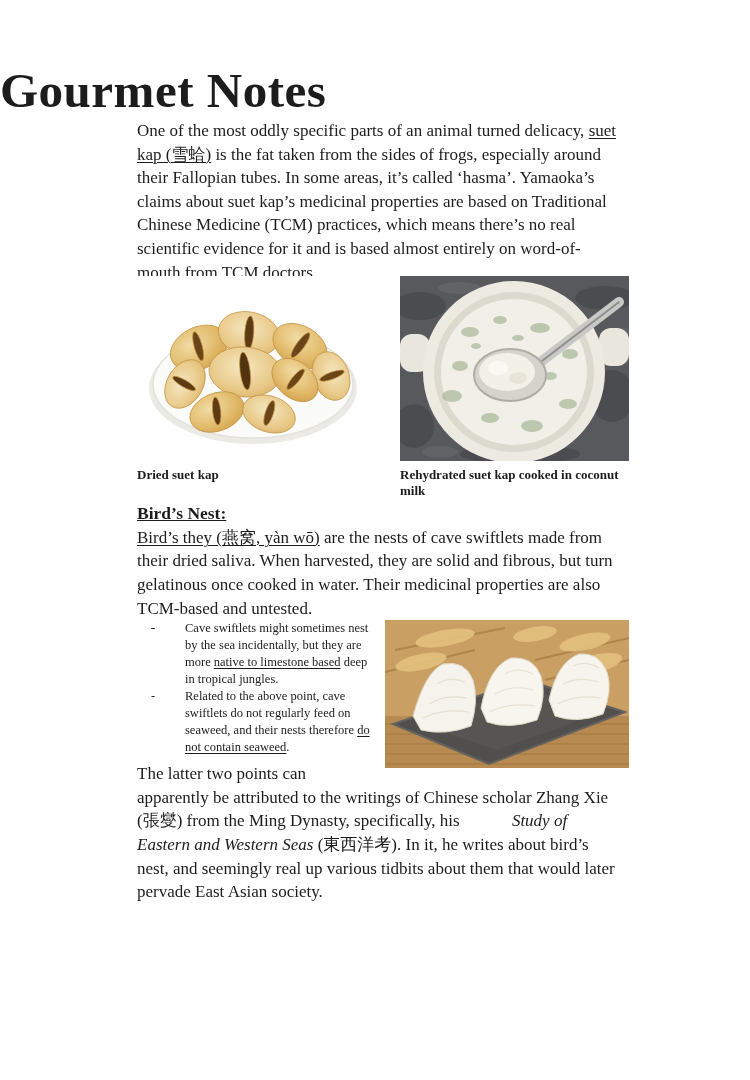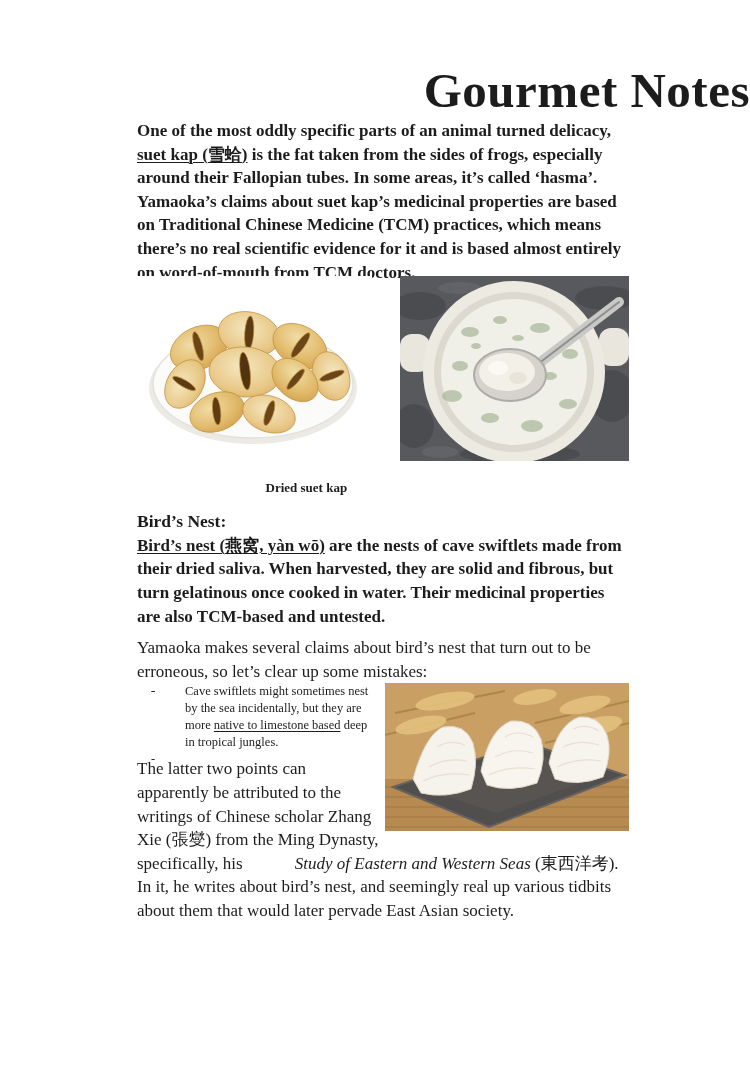--- a/index.html
+++ b/index.html
@@ -5,46 +5,46 @@
   * { margin: 0; padding: 0; box-sizing: border-box; }
   html, body { width: 750px; height: 1080px; overflow: hidden; background: #ffffff; }
   .page {
     width: 750px; height: 1080px; background: #ffffff;
     color: #1c1c1c;
     font-family: "Liberation Serif", "DejaVu Serif", serif;
     position: relative;
   }
   .doc-title {
     padding-top: 62px;
-    text-align: right;
+    text-align: left;
     font-size: 49px;
     font-weight: bold;
     line-height: 57px;
     letter-spacing: 0.5px;
   }
   .content { width: 492px; margin-left: 137px; }
   .sec-heading {
     font-size: 17.5px; font-weight: bold; line-height: 23.6px;
   }
   .sec-heading.first { margin-top: 26px; }
-  .sec-heading.second { margin-top: 14px; }
+  .sec-heading.second { margin-top: 3px; text-decoration: underline; }
   .body-par {
-    font-size: 17px; line-height: 23.6px; width: 487px; font-weight: bold;
+    font-size: 17px; line-height: 23.6px; width: 487px;
   }
   .u { text-decoration: underline; text-underline-offset: 2px; text-decoration-thickness: 1px; }
   .i { font-style: italic; margin-left: 48px; }
   .images-row {
     margin-top: -8px;
     width: 492px; height: 185px;
     display: flex; justify-content: space-between; align-items: flex-start;
   }
   .photo { display: block; }
   .captions-row {
-    margin-top: 19px; width: 492px;
-    display: flex; justify-content: center; align-items: flex-start;
+    margin-top: 6px; width: 492px;
+    display: flex; justify-content: space-between; align-items: flex-start;
   }
   .caption {
     font-size: 13px; font-weight: bold; line-height: 16px;
   }
   .caption.left { width: 235px; }
   .caption.right { width: 229px; }
   .intro-par { margin-top: 8px; font-size: 17px; line-height: 23.6px; width: 487px; }
   .claims-flow { width: 492px; }
   .nest-photo { float: right; width: 244px; height: 148px; margin-left: 6px; }
   .bullet { position: relative; padding-left: 48px; font-size: 12.5px; line-height: 17px; }
@@ -164,27 +164,27 @@
           <ellipse cx="110" cy="99" rx="36" ry="26" fill="#d5d3cc" stroke="#aeaca6" stroke-width="2"></ellipse>
           <ellipse cx="107" cy="96" rx="28" ry="19" fill="#f3f0e8"></ellipse>
           <ellipse cx="98" cy="92" rx="10" ry="7" fill="#fbf9f3"></ellipse>
           <ellipse cx="118" cy="102" rx="9" ry="6" fill="#e8e4d8"></ellipse>
         </g>
       </svg>
     </div>
 
     <div class="captions-row">
       <div class="caption left">Dried suet kap</div>
+      <div class="caption right">Rehydrated suet kap cooked in coconut milk</div>
     </div>
 
     <div class="sec-heading second">Bird’s Nest:</div>
 
-    <p class="body-par"><span class="u">Bird’s nest (燕窝, yàn wō)</span><span> are the nests of cave swiftlets made from their dried saliva. When harvested, they are solid and fibrous, but turn gelatinous once cooked in water. Their medicinal properties are also TCM-based and untested.</span></p>
-
-    <p class="intro-par">Yamaoka makes several claims about bird’s nest that turn out to be erroneous, so let’s clear up some mistakes:</p>
+    <p class="body-par"><span class="u">Bird’s they (燕窝, yàn wō)</span><span> are the nests of cave swiftlets made from their dried saliva. When harvested, they are solid and fibrous, but turn gelatinous once cooked in water. Their medicinal properties are also TCM-based and untested.</span></p>
+
 
     <div class="claims-flow">
 
       <svg class="nest-photo" width="244" height="148" viewBox="0 0 244 148">
         <rect width="244" height="148" fill="#c99f63"></rect>
         <g>
           <g stroke="#a87f45" stroke-width="2" opacity="0.8">
             <path d="M150 40 L244 18"></path>
               <path d="M160 60 L244 40"></path>
               <path d="M10 30 L120 8"></path>
@@ -235,19 +235,20 @@
 
       <div class="bullet">
         <span class="marker">-</span>
       </div>
       <div class="bullet">
         <span class="marker">-</span>
         <span><span>Cave swiftlets might sometimes nest by the sea incidentally, but they are more </span><span class="u">native to limestone based</span><span> deep in tropical jungles.</span></span>
       </div>
       <div class="bullet">
         <span class="marker">-</span>
+        <span><span>Related to the above point, cave swiftlets do not regularly feed on seaweed, and their nests therefore </span><span class="u">do not contain seaweed</span><span>.</span></span>
       </div>
     </div>
 
     <p class="closing-par"><span>The latter two points can apparently be attributed to the writings of Chinese scholar Zhang Xie (張燮) from the Ming Dynasty, specifically, his </span><span class="i">Study of Eastern and Western Seas</span><span> (東西洋考). In it, he writes about bird’s nest, and seemingly real up various tidbits about them that would later pervade East Asian society.</span></p>
 
   </div>
 </div>
 
 </body></html>

